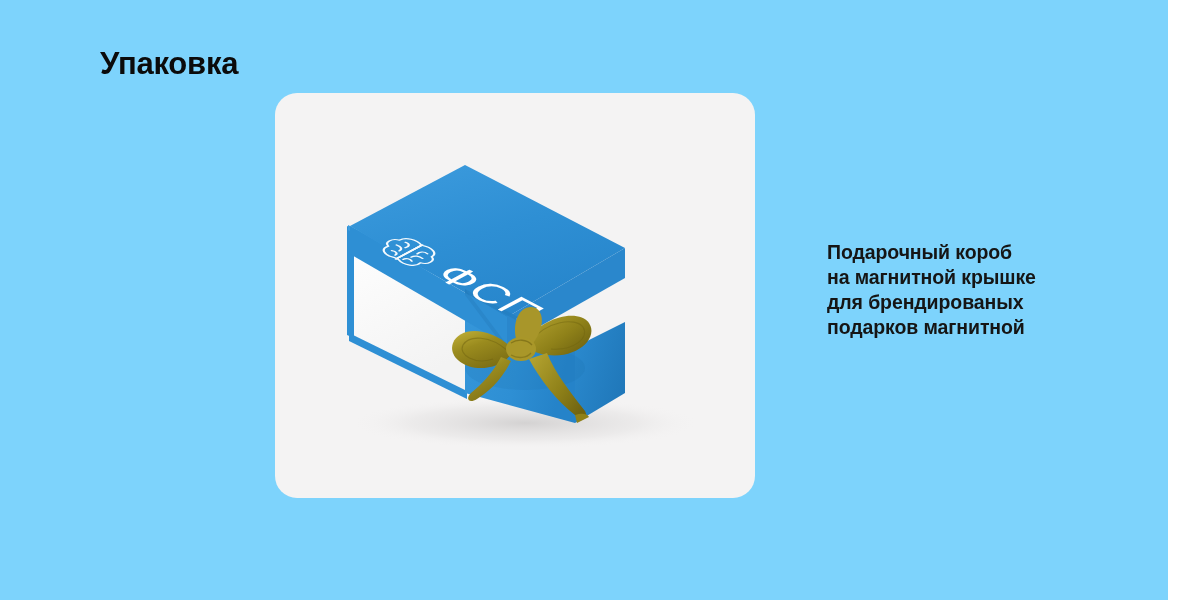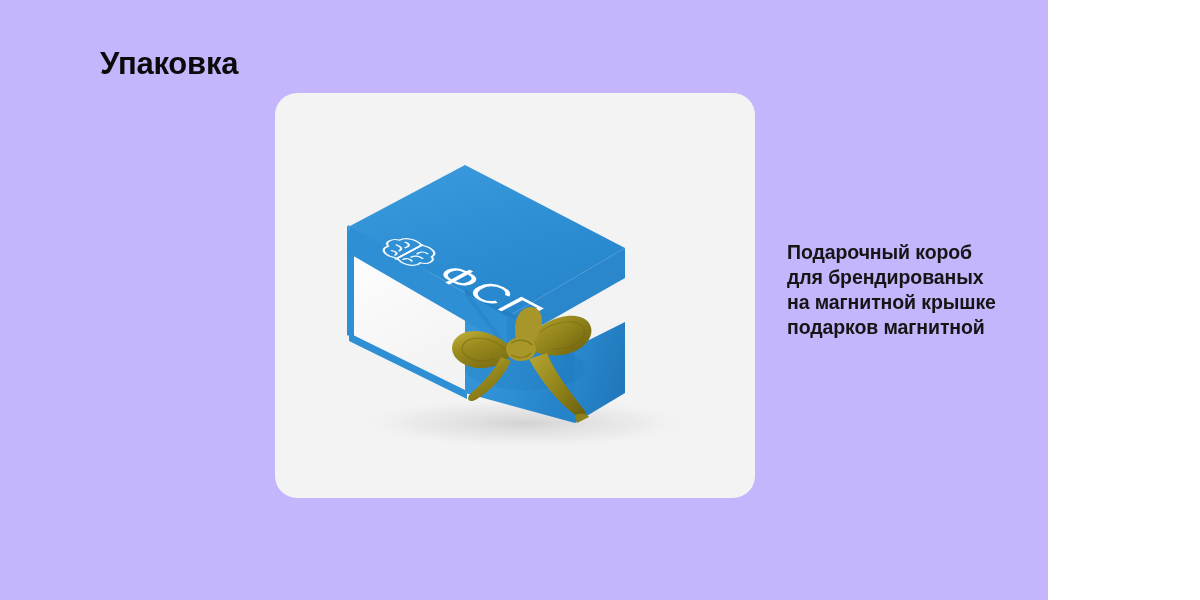--- a/index.html
+++ b/index.html
@@ -9,23 +9,23 @@
   }
   body {
     width: 1200px;
     height: 600px;
     overflow: hidden;
     font-family: "Liberation Sans", "DejaVu Sans", sans-serif;
   }
 
   #slide {
     position: relative;
-    width: 1048px;
+    width: 1168px;
     height: 600px;
-    background: #c4b5fd;
+    background: #7dd3fc;
   }
 
   
   #page-title {
     position: absolute;
     left: 100px;
     top: 47px;
     margin: 0;
     font-size: 31px;
     font-weight: bold;
@@ -69,20 +69,21 @@
     width: 330px;
     font-size: 19.5px;
     font-weight: bold;
     line-height: 25px;
     color: #151515;
     letter-spacing: -0.1px;
   }
   #caption .cap-line {
     display: block;
     white-space: nowrap;
+    margin-left: 40px;
   }
 </style>
 </head>
 <body>
 
 <div id="slide">
 
   <h1 id="page-title">Упаковка</h1>
 
   <div id="product-card">
@@ -183,18 +184,18 @@
           <path d="M236 250 C242 246 252 246 257 252" fill="none" stroke="#6F6310" stroke-width="1.3" opacity="0.6"></path>
           <path d="M236 262 C243 266 252 265 256 260" fill="none" stroke="#6F6310" stroke-width="1.3" opacity="0.5"></path>
         </g>
       </svg>
 
     </div>
   </div>
 
   <div id="caption">
     <span class="cap-line">Подарочный короб</span>
+    <span class="cap-line">на магнитной крышке</span>
     <span class="cap-line">для брендированых</span>
-    <span class="cap-line">на магнитной крышке</span>
     <span class="cap-line">подарков магнитной</span>
   </div>
 
 </div>
 
 </body></html>

